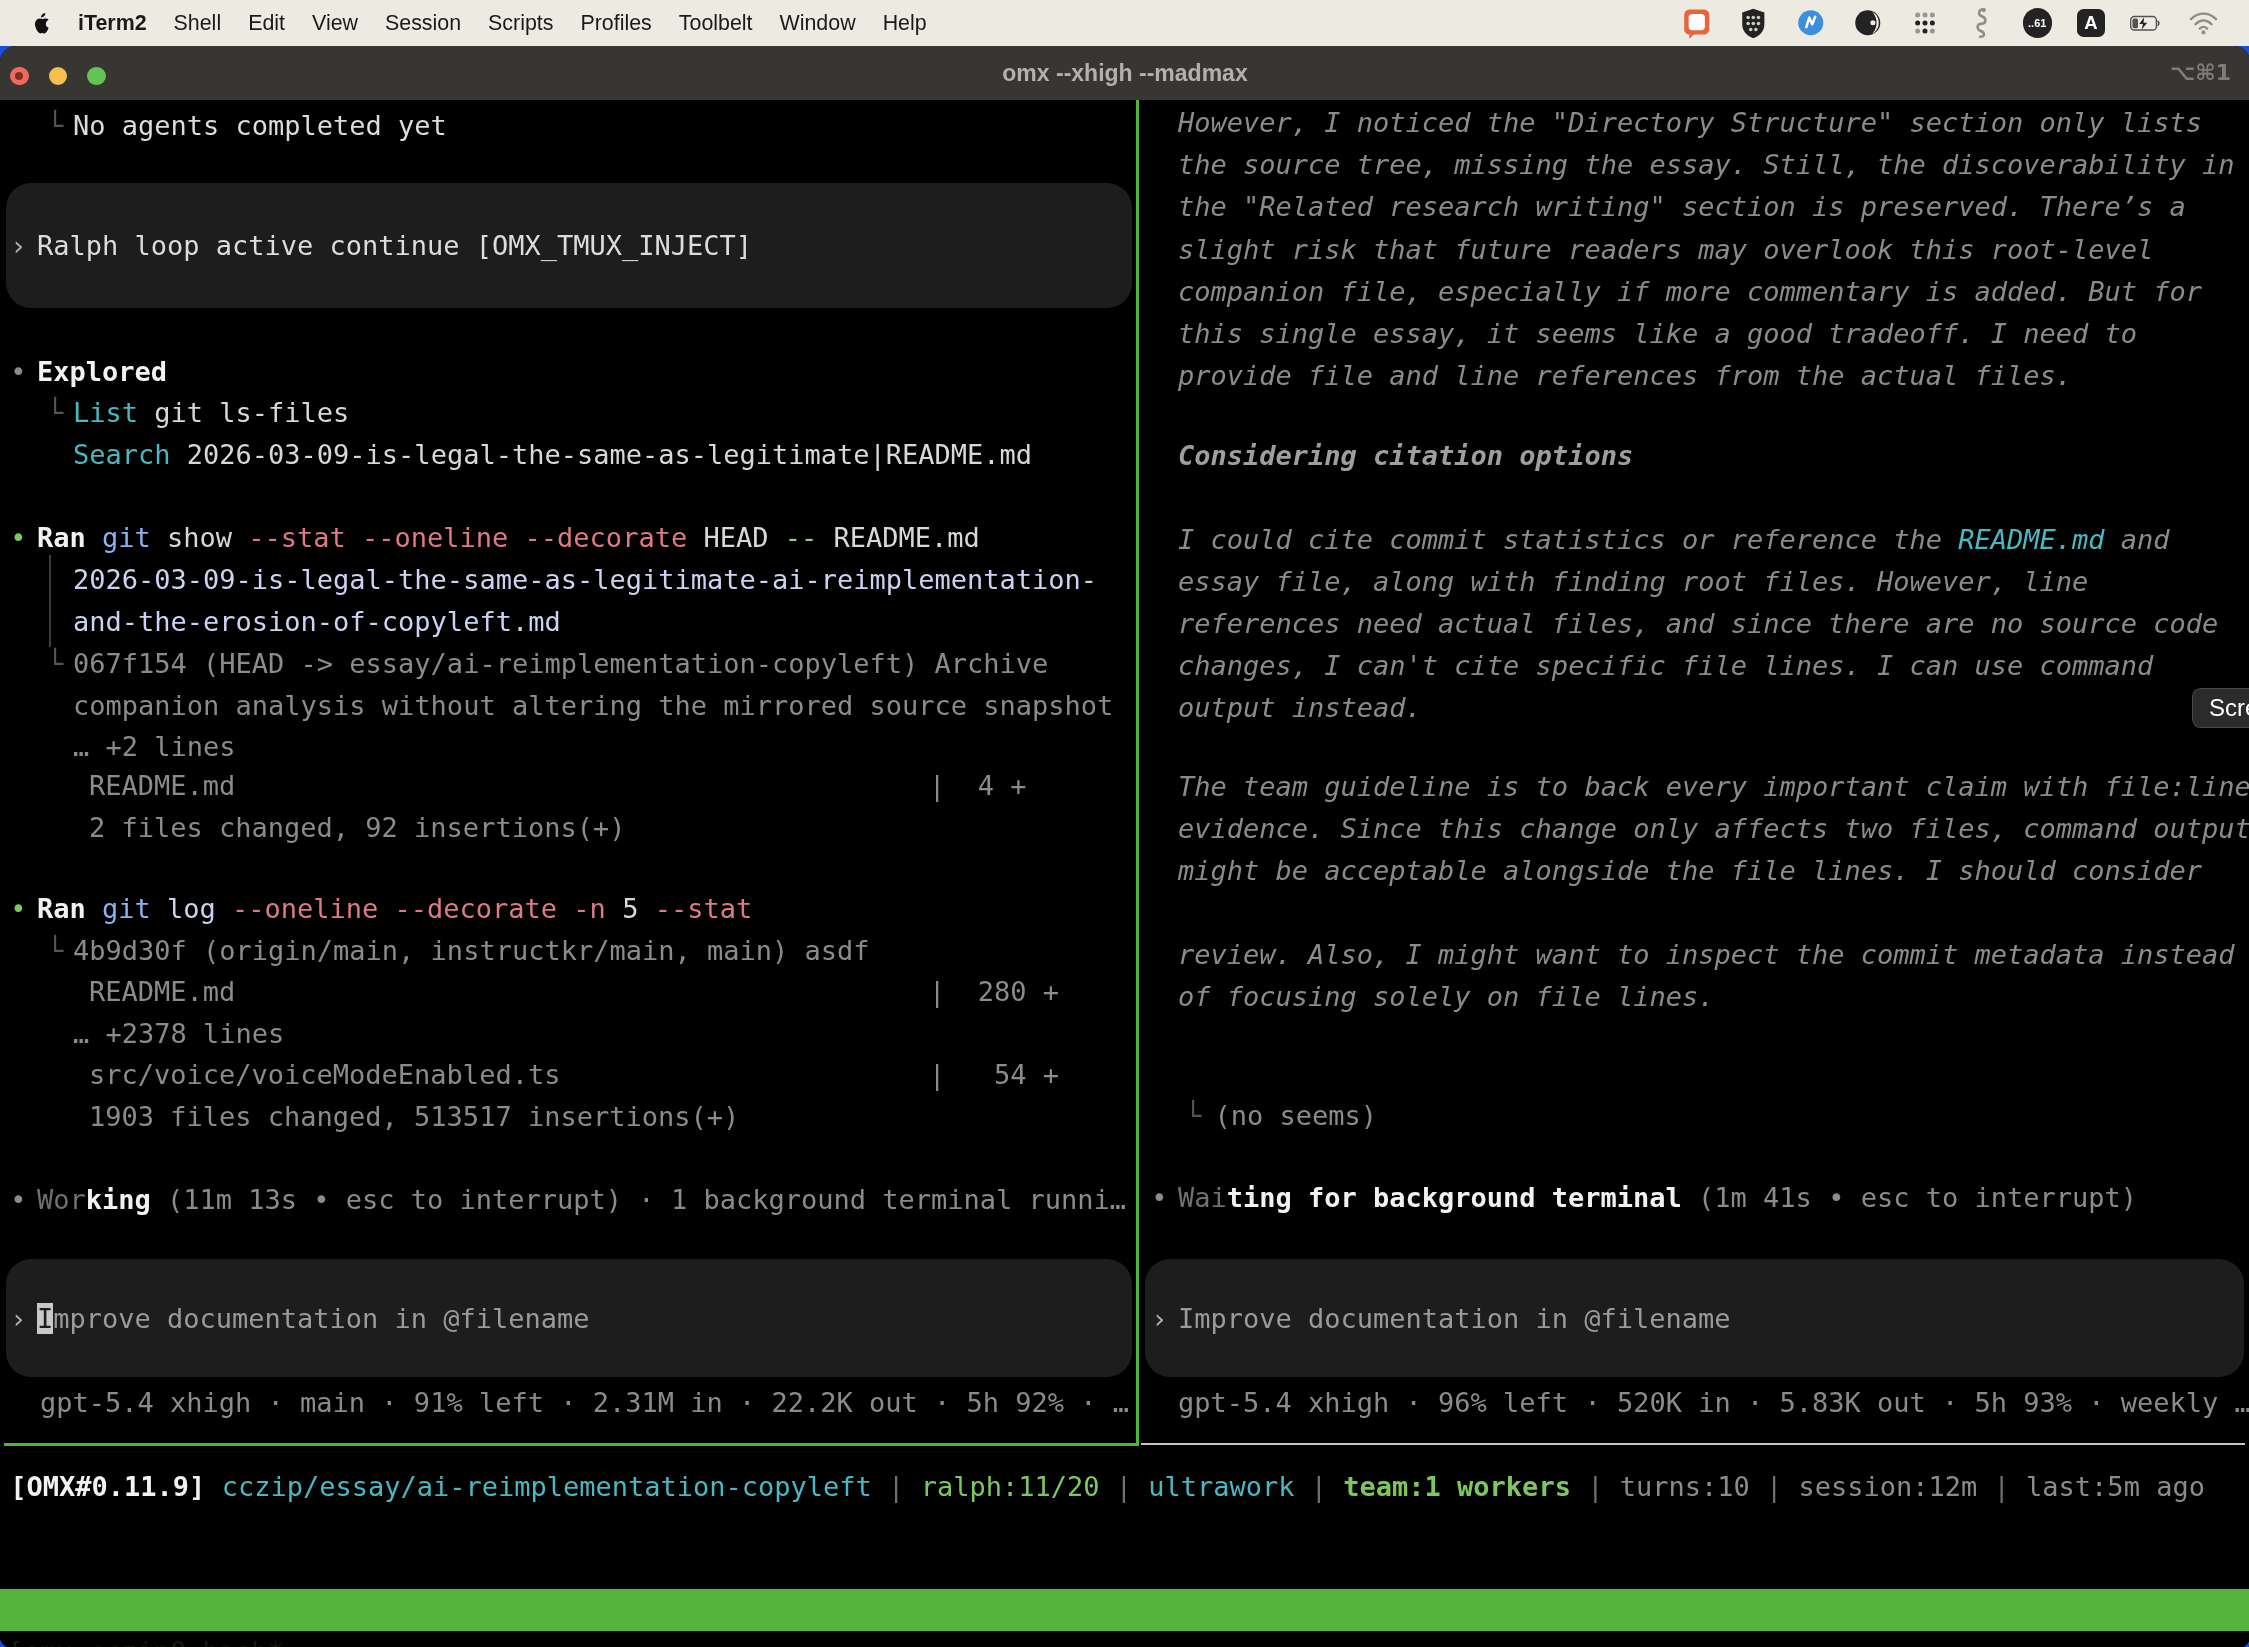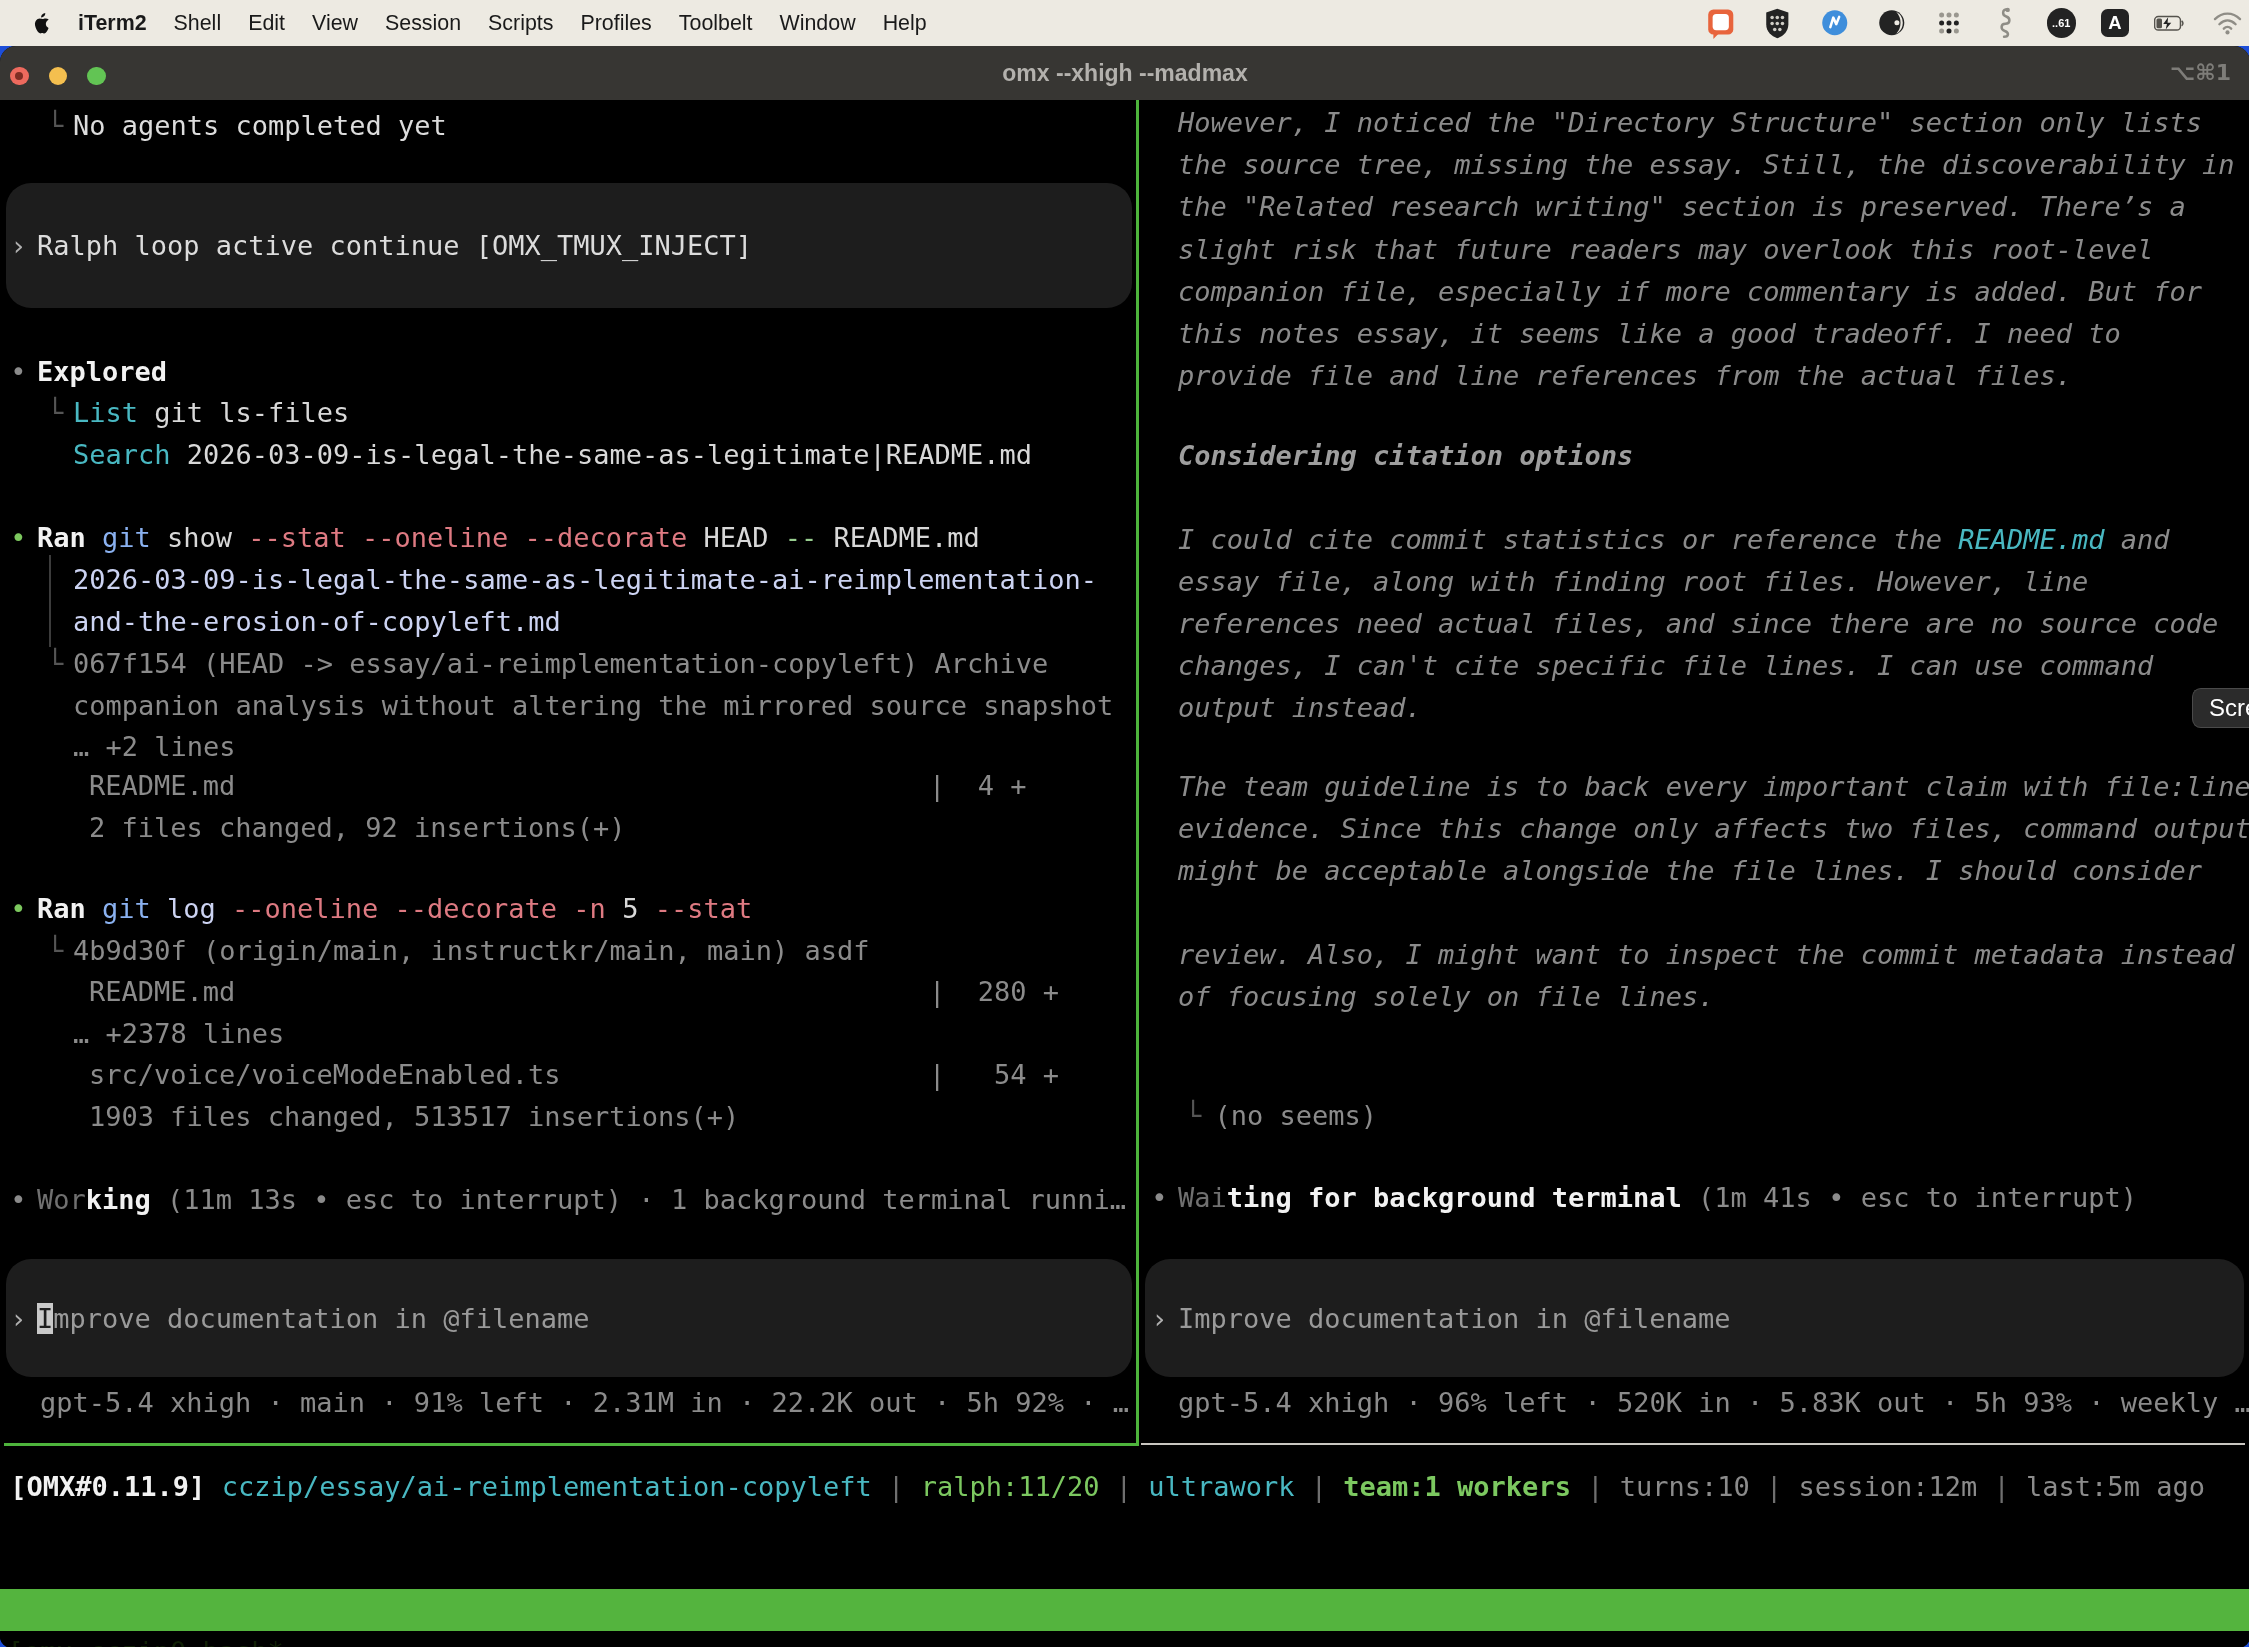--- a/index.html
+++ b/index.html
@@ -5,21 +5,21 @@
   html,body{margin:0;padding:0;}
   body{width:2250px;height:1648px;overflow:hidden;background:#0c0c0c;font-family:"Liberation Sans",sans-serif;}
   .screen{position:relative;width:2250px;height:1648px;background:#1d4ed8;}
 
   
   .menubar{position:absolute;top:0;left:0;width:2250px;height:46px;background:#edeae2;display:flex;align-items:center;}
   .menu-left{display:flex;align-items:center;gap:27px;padding-left:31px;}
   .menu-item{font-size:21.4px;color:#1a1a1a;white-space:nowrap;}
   .menu-item.app{font-weight:700;}
   .apple{width:20px;height:23.6px;display:inline-block;}
-  .menu-right{margin-left:auto;display:flex;align-items:center;gap:25px;padding-right:7px;}
+  .menu-right{margin-left:auto;display:flex;align-items:center;gap:25px;padding-right:31px;}
   .tray-ico{width:32px;height:32px;display:flex;align-items:center;justify-content:center;}
   .badge-circle{width:29.5px;height:29.5px;border-radius:50%;background:#232323;color:#fff;display:flex;align-items:center;justify-content:center;font-size:11px;font-weight:700;}
   .badge-square{width:28px;height:28px;border-radius:6.6px;background:#232323;color:#fff;display:flex;align-items:center;justify-content:center;font-size:18.5px;font-weight:700;}
 
   
   .window{position:absolute;top:46px;left:0;width:2250px;height:1602px;background:#000;border-radius:16px 16px 11.8px 11.8px;overflow:hidden;}
   .titlebar{position:absolute;top:0;left:0;width:100%;height:54px;background:#373633;border-bottom:0.7px solid #222;}
   .traffic{position:absolute;top:20.7px;left:10.3px;display:flex;gap:20px;}
   .tl{width:18.5px;height:18.5px;border-radius:50%;position:relative;}
   .tl.red{background:#ed6a5e;}
@@ -237,21 +237,21 @@
 
         <div class="line" style="top:1281px;left:40px">gpt-5.4 xhigh · main · 91% left · 2.31M in · 22.2K out · 5h 92% · …</div>
       </div>
 
       <div class="pane right">
         <div class="line italic" style="top:0.7px;left:37px">However, I noticed the "Directory Structure" section only lists</div>
         <div class="line italic" style="top:43px;left:37px">the source tree, missing the essay. Still, the discoverability in</div>
         <div class="line italic" style="top:85px;left:37px">the "Related research writing" section is preserved. There’s a</div>
         <div class="line italic" style="top:128px;left:37px">slight risk that future readers may overlook this root-level</div>
         <div class="line italic" style="top:170px;left:37px">companion file, especially if more commentary is added. But for</div>
-        <div class="line italic" style="top:212px;left:37px">this notes essay, it seems like a good tradeoff. I need to</div>
+        <div class="line italic" style="top:212px;left:37px">this single essay, it seems like a good tradeoff. I need to</div>
         <div class="line italic" style="top:254px;left:37px">provide file and line references from the actual files.</div>
 
         <div class="line bolditalic" style="top:334px;left:37px">Considering citation options</div>
 
         <div class="line" style="top:418px;left:37px"><span class="tk-it">I could cite commit statistics or reference the </span><span class="tk-cyanit">README.md</span><span class="tk-it"> and</span></div>
         <div class="line italic" style="top:460px;left:37px">essay file, along with finding root files. However, line</div>
         <div class="line italic" style="top:502px;left:37px">references need actual files, and since there are no source code</div>
         <div class="line italic" style="top:544px;left:37px">changes, I can't cite specific file lines. I can use command</div>
         <div class="line italic" style="top:586px;left:37px">output instead.</div>
 

